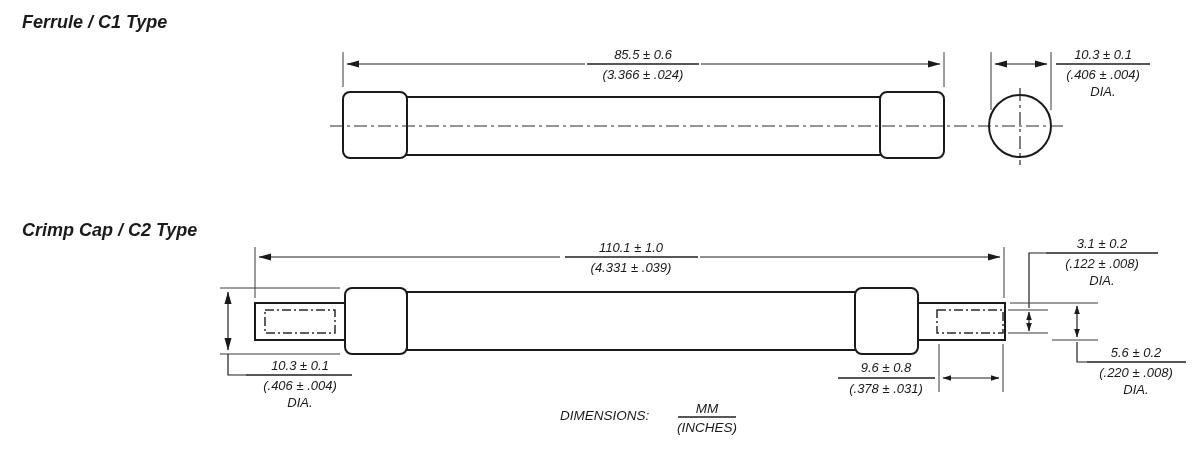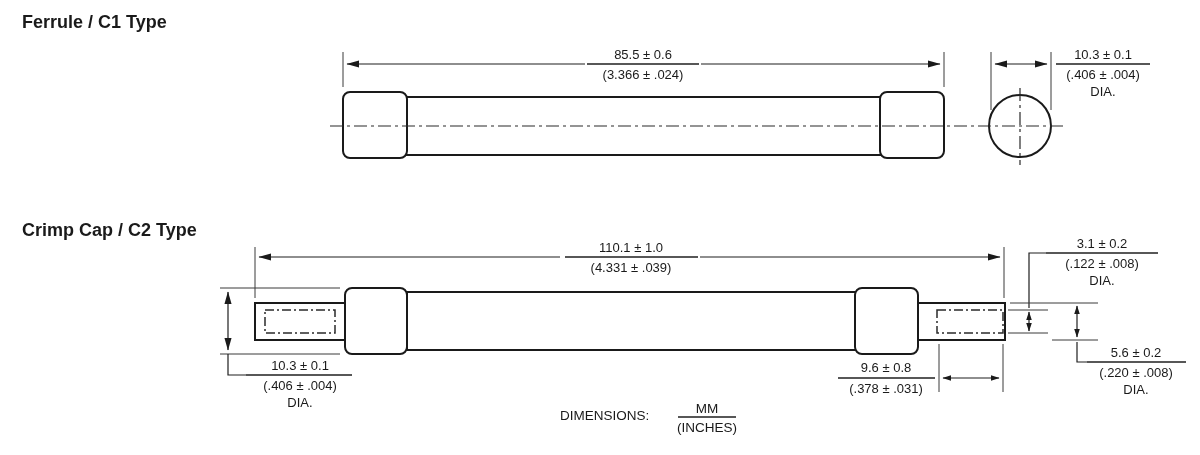--- a/index.html
+++ b/index.html
@@ -1,19 +1,20 @@
 <!DOCTYPE html>
 <html><head>
 <meta charset="utf-8">
 <style>
   html,body{margin:0;padding:0;background:#ffffff;}
   .sheet{
     position:relative;width:1200px;height:455px;background:#ffffff;
     font-family:"Liberation Sans","DejaVu Sans",sans-serif;color:#0369a1;
     overflow:hidden;
+    font-style:italic;
   }
   svg{display:block}
   svg text{fill:#1a1a1a;font-family:"Liberation Sans","DejaVu Sans",sans-serif;}
   .hd{font-size:18px;font-weight:bold;}
   .dim{font-size:13px;}
   .note{font-size:13.5px;}
   .part{fill:#ffffff;stroke:#1a1a1a;stroke-width:2;}
   .thin{stroke:#3a3a3a;stroke-width:1;fill:none;}
   .dimln{stroke:#1f1f1f;stroke-width:1.2;fill:none;}
   .frac{stroke:#1f1f1f;stroke-width:1.3;fill:none;}

